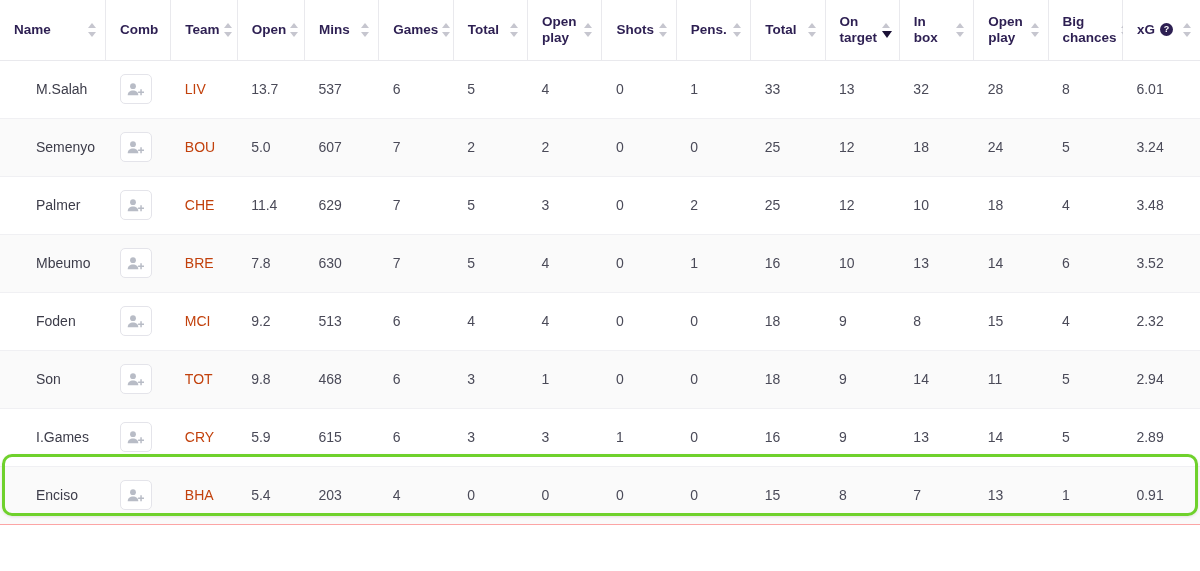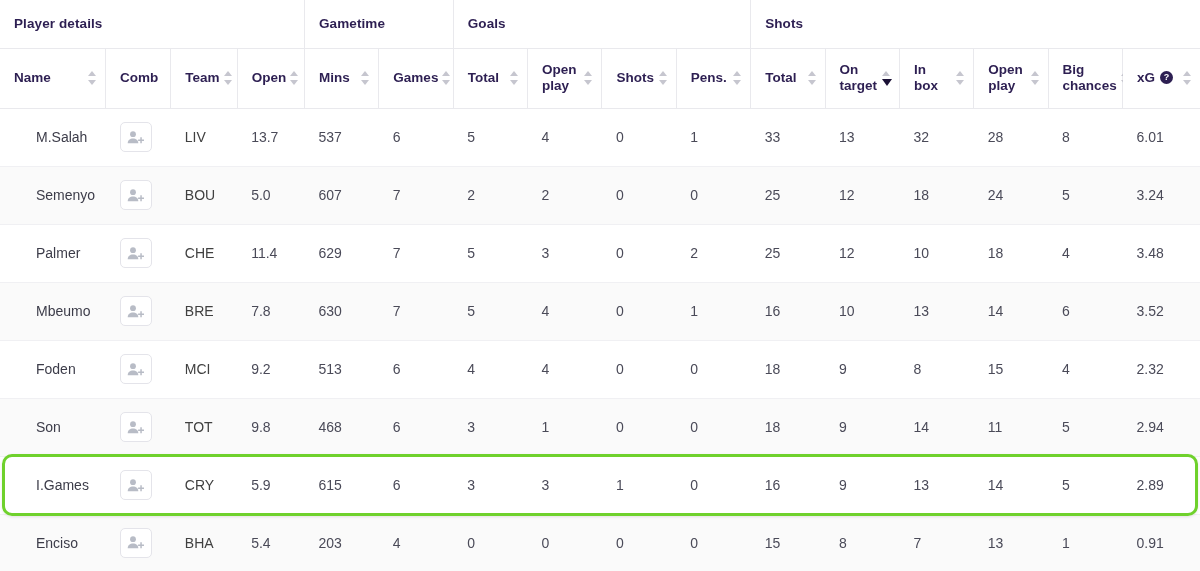--- a/index.html
+++ b/index.html
@@ -113,22 +113,22 @@
   tbody tr.alt { background: #fafafa; }
   tbody td {
     font-size: 14px;
     color: #4a4a58;
     padding: 0 8px 0 14px;
     text-align: left;
     vertical-align: middle;
     border-bottom: 1px solid #f0f0f3;
   }
   tbody td.name  { color: #3c3c49; padding-left: 36px; }
-  tbody td.team  { color: #404040; }
-  tbody tr:last-child td { border-bottom: 3px solid #fca5a5; }
+  tbody td.team  { color: #c2410c; }
+  tbody tr:last-child td { border-bottom: 1px solid #fca5a5; }
 
   
   td.comb { padding-left: 14px; }
   .comb-btn {
     width: 32px; height: 30px;
     border: 1px solid #e4e4ea;
     border-radius: 5px;
     background: #ffffff;
     display: inline-flex;
     align-items: center;
@@ -170,26 +170,20 @@
         <col style="width:74px">
       <col style="width:74px">
         <col style="width:74px">
         <col style="width:74px">
         <col style="width:74px">
         <col style="width:74px">
         <col style="width:77px">
     </colgroup>
 
     <thead>
-      <tr class="group-row">
-        <th colspan="4"><span>Player details</span></th>
-        <th colspan="2"><span>Gametime</span></th>
-        <th colspan="4"><span>Goals</span></th>
-        <th colspan="6" class="last"><span>Shots</span></th>
-      </tr>
 
       <tr class="col-row">
         <th>
           <div class="th-inner">
             <span class="th-label">Name</span>
             <span class="sorter">
                 <i class="up"></i>
                 <i class="down"></i>
               </span>
           </div>

